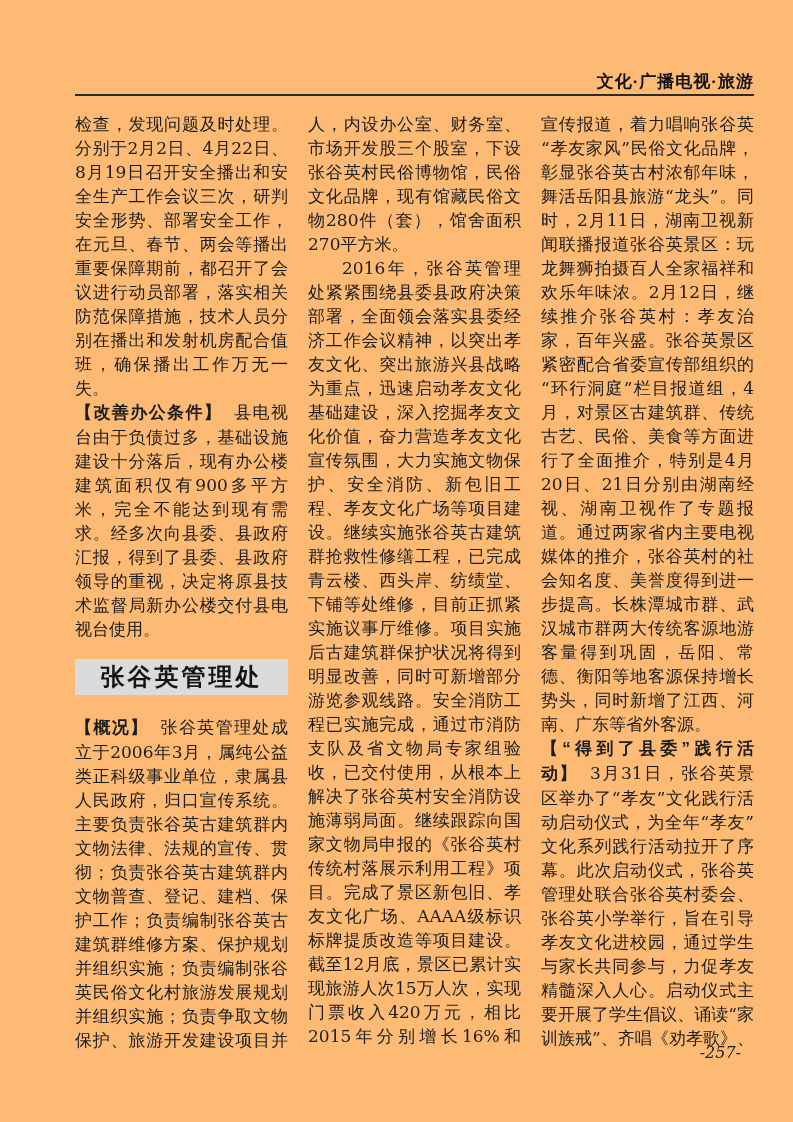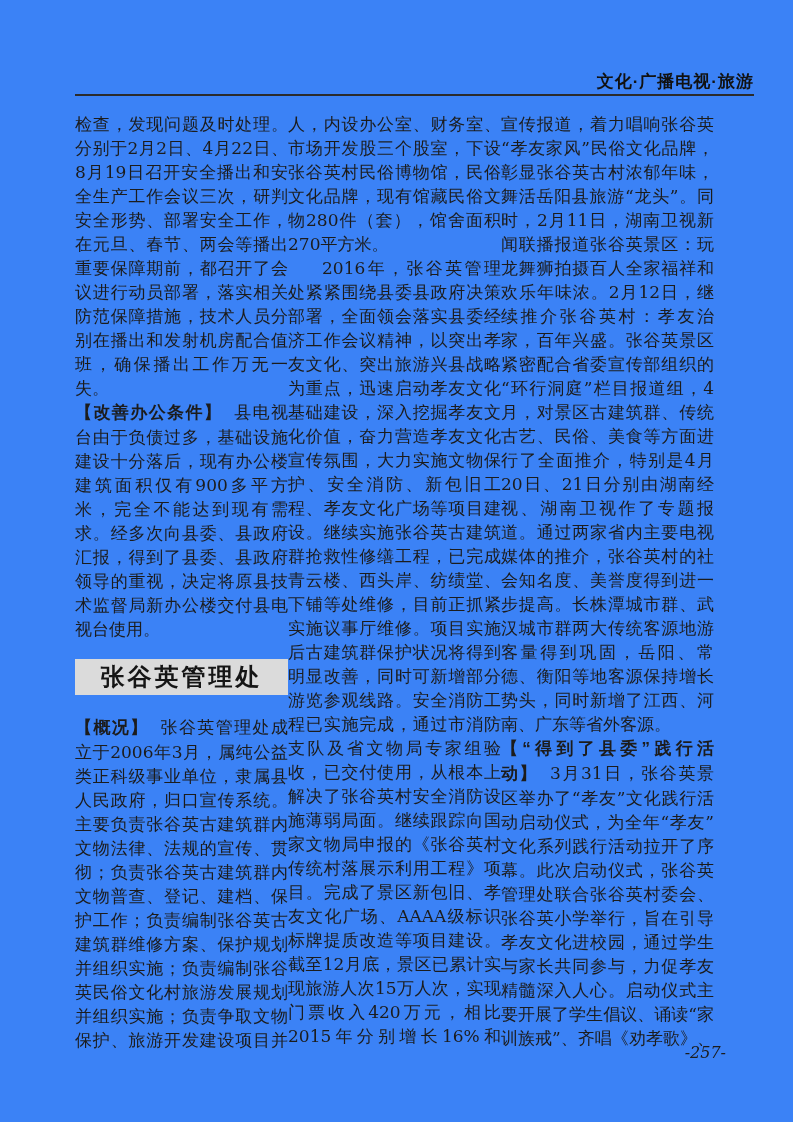--- a/index.html
+++ b/index.html
@@ -1,20 +1,20 @@
 <!DOCTYPE html>
 <html lang="zh"><head>
 <meta charset="utf-8">
 <style>
   html,body { margin:0; padding:0; background:#e9e9e9; }
   .page {
     position:relative;
     width:793px; height:1122px;
     margin:0 auto;
-    background:#3b82f6;
+    background:#fdba74;
     font-family:"DejaVu Serif", serif;
     color:#1c1c1c;
     overflow:hidden;
     text-decoration:underline;
   }
   .header-title {
     position:absolute;
     top:70px; left:75px; width:679px;
     text-align:right;
     font-family:"Liberation Sans", sans-serif;
@@ -26,20 +26,21 @@
   .header-rule {
     position:absolute;
     top:94px; left:75px; width:679px;
     border-top:2px solid #2b2b2b;
   }
   .content {
     position:absolute;
     top:112px; left:75px;
     width:679px; height:938px;
     display:flex;
+    gap:20px;
     overflow:hidden;
   }
   .col { width:213px; height:100%; overflow:hidden; }
   .col p {
     margin:0;
     font-size:17px;
     line-height:24px;
     text-align:justify;
     color:#1c1c1c;
   }
@@ -62,21 +63,21 @@
     line-height:36px;
     text-align:center;
     font-size:24px;
     font-weight:bold;
     letter-spacing:3px;
     color:#151515;
     font-family:"DejaVu Serif", serif;
   }
   .page-number {
     position:absolute;
-    right:67px; bottom:60px;
+    right:52px; bottom:60px;
     font-size:16px;
     font-style:italic;
     font-family:"DejaVu Serif", serif;
     color:#1c1c1c;
   }
 </style>
 </head>
 <body>
 
 <div class="page">

